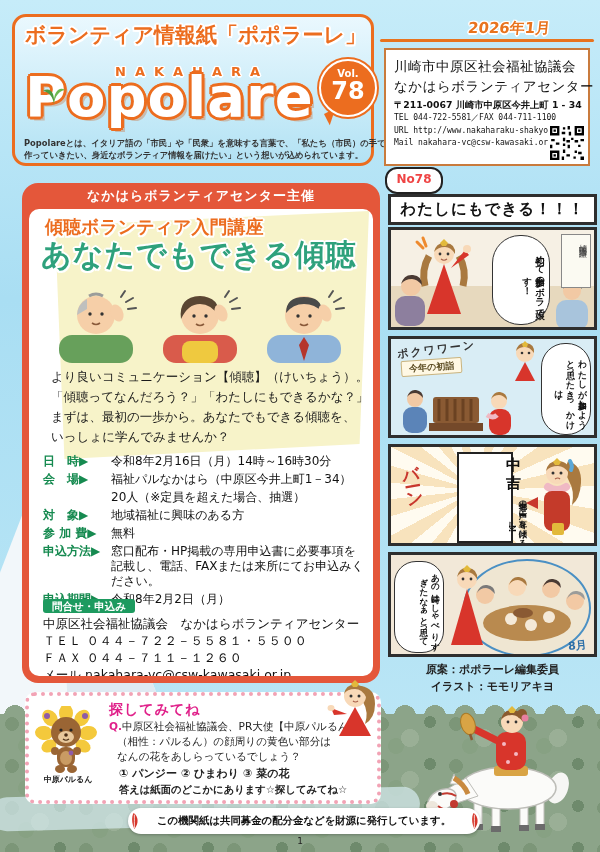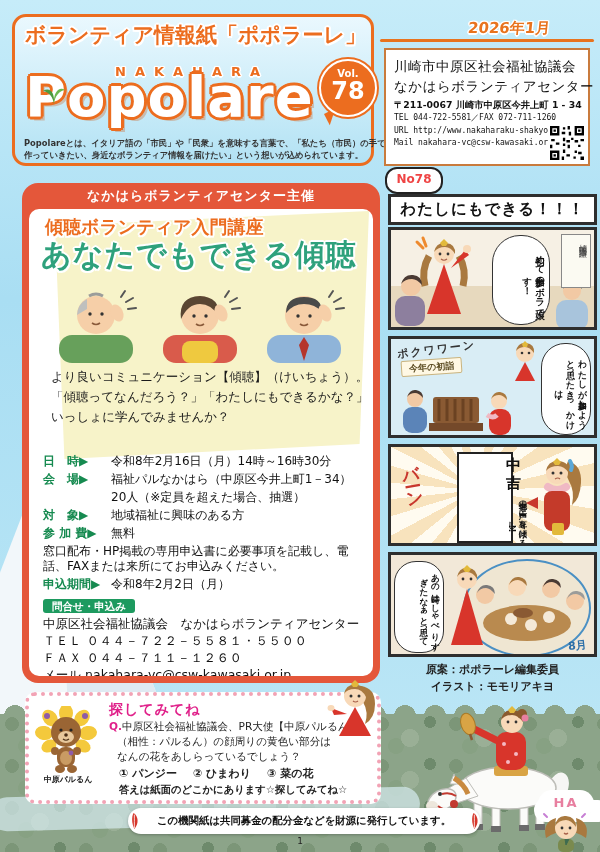--- a/index.html
+++ b/index.html
@@ -71,21 +71,21 @@
   .inq-tel{letter-spacing:.5px;}
 
   
   .quiz-box{left:25px;top:692px;width:356px;height:112px;background:#fff;border:4px dotted #F2A3B5;border-radius:10px;z-index:3;box-sizing:border-box;}
   .bear{left:6px;top:10px;}
   .bear-label{left:2px;top:78px;width:74px;text-align:center;font-size:8px;font-weight:bold;color:#222;}
   .quiz-title{left:80px;top:5px;font-size:14px;font-weight:800;color:#E0218A;letter-spacing:1px;}
   .quiz-q{left:80px;top:23px;font-size:10.6px;line-height:15px;color:#222;font-weight:500;}
   .qmark{color:#E0218A;font-weight:800;}
   .q-indent{padding-left:8px;}
-  .quiz-opts{left:90px;top:70px;font-size:11px;color:#222;display:flex;gap:16px;font-weight:600;}
+  .quiz-opts{left:90px;top:70px;font-size:11px;color:#222;display:flex;gap:4px;font-weight:600;}
   .quiz-hint{left:90px;top:87px;font-size:10.3px;color:#222;font-weight:600;}
   .quiz-girl{right:-4px;top:-16px;z-index:4;}
 
   
   .no-badge{left:385px;top:167px;width:54px;height:23px;background:#fff;border:2px solid #222;border-radius:12px;z-index:3;
     text-align:center;font-size:12px;font-weight:700;color:#ef4444;line-height:21px;}
   .no-tail{left:392px;top:188px;width:0;height:0;border:7px solid transparent;border-top-color:#222;transform:rotate(18deg);z-index:2;}
   .comic-title-box{left:388px;top:194px;width:209px;height:31px;background:#fff;border:3px solid #2E2E2E;box-sizing:border-box;z-index:2;
     text-align:center;font-size:15.5px;font-weight:800;color:#111;line-height:24px;letter-spacing:1px;}
   .panel{left:388px;width:209px;border:3px solid #2E2E2E;box-sizing:border-box;z-index:2;overflow:hidden;}
@@ -152,21 +152,21 @@
       <span>作っていきたい、身近なボランティア情報を届けたい」という想いが込められています。</span>
     </div>
   </div>
 
   <div class="abs issue-date ow">2026年1月</div>
   <div class="abs date-rule"></div>
   <div class="abs pub-box">
     <div class="pub-org">川崎市中原区社会福祉協議会</div>
     <div class="pub-org">なかはらボランティアセンター</div>
     <div class="pub-postal">〒211-0067 川崎市中原区今井上町 1 - 34</div>
-    <div class="pub-small">TEL  044-722-5581／FAX 072-711-1260</div>
+    <div class="pub-small">TEL  044-722-5581／FAX 044-711-1100</div>
     <div class="pub-small">URL  http://www.nakaharaku-shakyo.jp/</div>
     <div class="pub-small">Mail nakahara-vc@csw-kawasaki.or.jp</div>
     <svg class="abs qr" width="34" height="34" viewBox="0 0 29 29">
       <rect width="29" height="29" fill="#fff"></rect>
       <path d="M0 0h8v8H0zM21 0h8v8h-8zM0 21h8v8H0z" fill="#000"></path>
       <path d="M2 2h4v4H2zM23 2h4v4h-4zM2 23h4v4H2z" fill="#fff"></path>
       <path d="M3 3h2v2H3zM24 3h2v2h-2zM3 24h2v2H3z" fill="#000"></path>
       <path d="M11 1h2v2h-2zM15 0h2v3h-2zM10 5h3v2h-3zM16 5h2v3h-2zM1 11h3v2H1zM5 14h3v2H5zM0 16h2v3H0zM11 10h2v3h-2zM14 12h3v2h-3zM18 10h2v2h-2zM11 15h2v2h-2zM15 16h2v3h-2zM21 12h3v2h-3zM26 11h3v2h-3zM24 16h2v2h-2zM11 20h2v3h-2zM14 24h3v2h-3zM10 26h2v3h-2zM21 21h2v2h-2zM24 22h3v2h-3zM26 26h3v3h-3zM20 26h2v2h-2z" fill="#000"></path>
     </svg>
   </div>
@@ -213,20 +213,21 @@
             <circle cx="259" cy="33" r="1.7" fill="#333"></circle>
           <path d="M249 41 q4 3 8 0" stroke="#8A5A3A" stroke-width="1.6" fill="none"></path>
           <ellipse cx="274" cy="30" rx="6" ry="9" fill="#F6CFA8" transform="rotate(-24 274 30)"></ellipse>
           <path d="M278 14 l4 -6 M283 19 l7 -4 M285 26 l8 -1" stroke="#555" stroke-width="2" stroke-linecap="round"></path>
         </g>
       </svg>
 
       <div class="abs intro">
         <div>より良いコミュニケーション【傾聴】（けいちょう）。</div>
         <div>「傾聴ってなんだろう？」「わたしにもできるかな？」</div>
+        <div>まずは、最初の一歩から。あなたでもできる傾聴を、</div>
         <div>いっしょに学んでみませんか？</div>
       </div>
 
       <div class="abs details">
         <div class="drow">
           <span class="dlabel">日　時▶</span>
           <span class="dval">令和8年2月16日（月）14時～16時30分</span>
         </div>
         <div class="drow">
           <span class="dlabel">会　場▶</span>
@@ -238,20 +239,21 @@
         </div>
         <div class="drow">
           <span class="dlabel">対　象▶</span>
           <span class="dval">地域福祉に興味のある方</span>
         </div>
         <div class="drow">
           <span class="dlabel">参 加 費▶</span>
           <span class="dval">無料</span>
         </div>
         <div class="drow">
+          <span class="dlabel">申込方法▶</span>
           <span class="dval">窓口配布・HP掲載の専用申込書に必要事項を記載し、電話、FAXまたは来所にてお申込みください。</span>
         </div>
         <div class="drow">
           <span class="dlabel">申込期間▶</span>
           <span class="dval">令和8年2月2日（月）</span>
         </div>
       </div>
 
       <div class="abs inquiry">
         <span class="inq-badge">問合せ・申込み</span>
@@ -464,37 +466,20 @@
     <line x1="62" y1="28" x2="64" y2="34" stroke="#8A5A33" stroke-width="2.5"></line>
     <circle cx="104" cy="16" r="11" fill="#F8D9B8"></circle>
     <path d="M93 14 q2 -11 12 -10 q11 1 10 12 q-5 -7 -11 -7 q-7 0 -11 5z" fill="#8A5A2E"></path>
     <circle cx="114" cy="8" r="5" fill="#8A5A2E"></circle>
     <circle cx="117" cy="12" r="3.5" fill="#E87FA0"></circle>
     <circle cx="100" cy="16" r="1.4" fill="#333"></circle>
       <circle cx="108" cy="16" r="1.4" fill="#333"></circle>
     <polygon points="100,4 104,0 108,4 106,7 102,7" fill="#E2B93B"></polygon>
   </svg>
 
-  <div class="abs ha-girl">
-    <div class="ha-cloud">
-      <span class="ha-text">HA</span>
-    </div>
-    <svg class="abs" style="left:6px;top:22px" width="52" height="40" viewBox="0 0 52 40">
-      <path d="M6 26 q-4 -16 10 -20 q-2 10 2 14 q-6 2 -12 6z" fill="#A9793F"></path>
-      <path d="M46 26 q4 -16 -10 -20 q2 10 -2 14 q6 2 12 6z" fill="#A9793F"></path>
-      <circle cx="26" cy="16" r="11" fill="#F8D9B8"></circle>
-      <path d="M15 14 q2 -11 11 -10 q10 1 10 11 q-5 -7 -10 -7 q-7 0 -11 6z" fill="#A9793F"></path>
-      <circle cx="22" cy="16" r="1.4" fill="#333"></circle>
-        <circle cx="30" cy="16" r="1.4" fill="#333"></circle>
-      <path d="M24 21 q2 2 4 0" stroke="#A8604A" stroke-width="1.2" fill="none"></path>
-      <rect x="18" y="27" width="16" height="13" rx="5" fill="#7A8A4E"></rect>
-      <path d="M25 27 l1 6 l3 -6" fill="#3E6B4F" stroke="#3E6B4F" stroke-width="1"></path>
-      <path d="M4 2 l3 3 m38 -3 l-3 3" stroke="#C77FD4" stroke-width="2" stroke-linecap="round"></path>
-    </svg>
-  </div>
 
   <div class="abs footer-banner">
     <svg width="15" height="22" viewBox="0 0 15 22">
       <path d="M7 1 C13 5 14 14 8 21 C5 15 4 7 7 1 Z" fill="#D6362B"></path>
       <path d="M8 3 C8 9 8 15 8 20" stroke="#fff" stroke-width="1"></path>
     </svg>
     <span class="banner-text">この機関紙は共同募金の配分金などを財源に発行しています。</span>
     <svg width="15" height="22" viewBox="0 0 15 22">
       <path d="M7 1 C13 5 14 14 8 21 C5 15 4 7 7 1 Z" fill="#D6362B"></path>
       <path d="M8 3 C8 9 8 15 8 20" stroke="#fff" stroke-width="1"></path>

